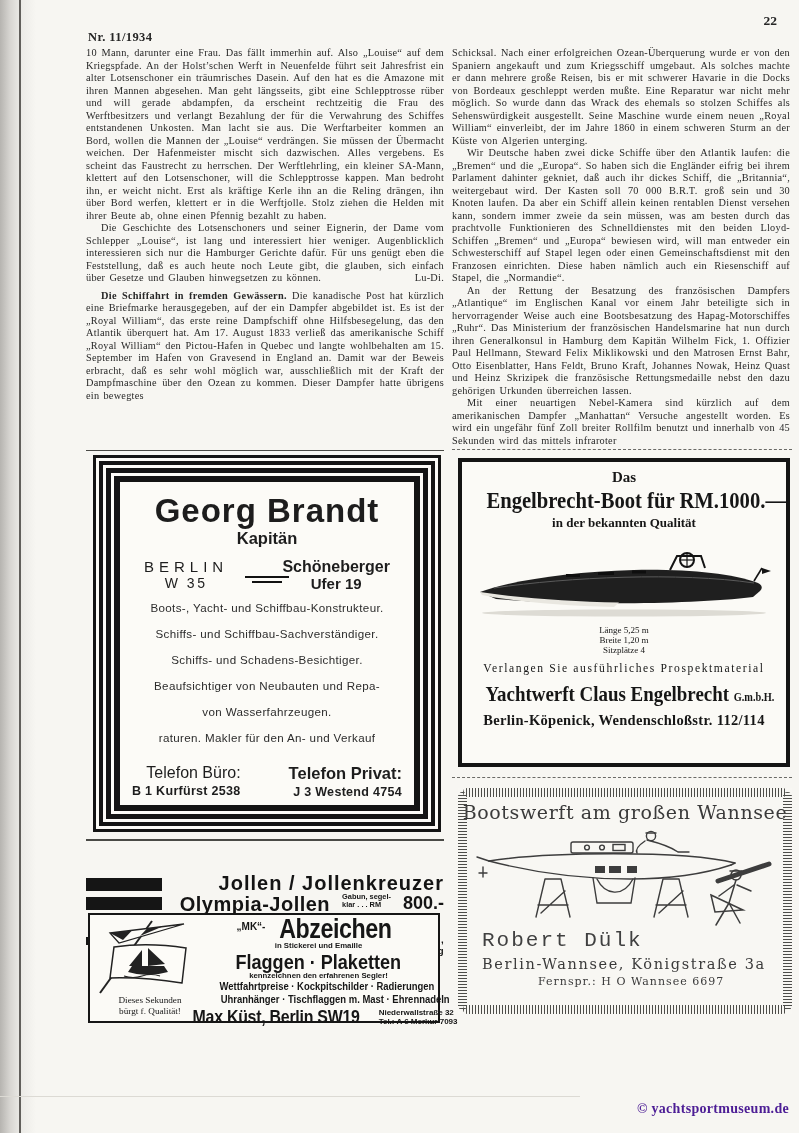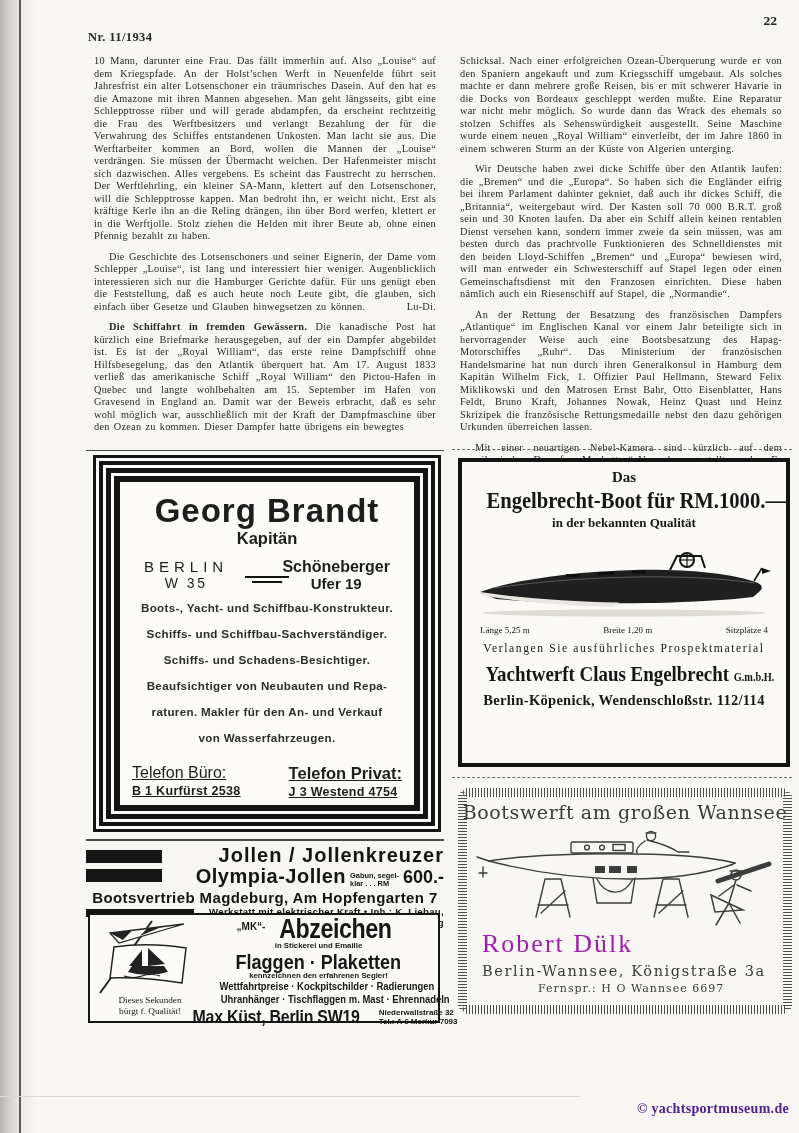--- a/index.html
+++ b/index.html
@@ -13,21 +13,21 @@
 
   
   .issue{position:absolute;left:88px;top:30px;font-size:12.5px;font-weight:bold;letter-spacing:.4px;}
   .pageno{position:absolute;right:22px;top:13px;font-size:13.5px;font-weight:bold;}
 
   
   .col{position:absolute;top:47px;text-align:justify;font-size:10.3px;line-height:12.5px;
        letter-spacing:.25px;word-spacing:1.3px;color:#282828;}
   .col-l{left:86px;width:358px;}
   .col-r{left:452px;width:338px;}
-  .col p{margin:8px;}
+  .col p{margin:0;}
   .col p.ind{text-indent:15px;}
   .col p.gap{margin-top:5px;}
   .sig{float:right;}
   b.lead{letter-spacing:.3px;}
 
   
   .rule{position:absolute;height:0;border-top:1px solid #4a4a46;}
   .rule.dash{border-top-style:dashed;border-top-color:#6a6a66;}
   .rule-l1{left:86px;top:450px;width:358px;}
   .rule-l2{left:86px;top:839px;width:358px;border-top-width:2px;}
@@ -44,36 +44,36 @@
   .b-name{font-size:33px;font-weight:bold;letter-spacing:1px;line-height:34px;}
   .b-title{font-size:16.5px;font-weight:bold;margin-top:1px;}
   .b-loc{display:flex;justify-content:space-between;padding:0 18px;margin-top:10px;line-height:17px;}
   .b-city{font-size:15px;letter-spacing:5px;}
   .b-city2{font-size:14px;letter-spacing:2.5px;}
   .b-street{font-size:16px;font-weight:bold;}
   .b-street2{font-size:15px;font-weight:bold;}
   .b-dash{width:44px;margin:-16px auto 0;border-top:2px solid #111;}
   .b-dash2{width:30px;margin:3px auto 0;border-top:2px solid #111;}
   .b-lines{margin-top:12px;}
-  .b-line{font-size:11.6px;font-weight:bold;letter-spacing:.35px;line-height:26px;color:#2c2c2c;}
-  .b-phones{display:flex;justify-content:space-between;padding:0 6px;margin-top:auto;text-align:left;text-decoration:underline;}
+  .b-line{font-size:11.6px;font-weight:normal;letter-spacing:.35px;line-height:26px;color:#2c2c2c;}
+  .b-phones{display:flex;justify-content:space-between;padding:0 6px;margin-top:auto;text-align:right;}
   .b-ph-label{font-size:16px;}
   .b-ph-label.bold{font-weight:bold;font-size:16.5px;}
   .b-ph-num{font-size:12.5px;font-weight:bold;margin-top:2px;letter-spacing:.3px;}
 
   
   .jollen{position:absolute;left:86px;top:845px;width:358px;font-family:"Liberation Sans",sans-serif;color:#141414;}
-  .j-row{display:flex;align-items:flex-start;}
+  .j-row{display:flex;align-items:flex-start;margin-top:28px;}
   .j-bar{background:#151515;flex:none;}
   .j-bar1{width:76px;height:13px;margin-top:5px;}
   .j-bar2{width:76px;height:13px;margin-top:4px;}
   .j-bar3{width:108px;height:8px;margin-top:3px;}
   .j-big{flex:1;text-align:right;font-size:20px;font-weight:bold;letter-spacing:1px;line-height:21px;white-space:nowrap;}
   .j-r2{margin-top:-1px;}
-  .j-grp{flex:1;display:flex;justify-content:flex-end;align-items:flex-end;gap:4px;white-space:nowrap;}
+  .j-grp{flex:1;display:flex;justify-content:flex-end;align-items:flex-start;gap:12px;white-space:nowrap;}
   .j-grp .j-name{font-size:20px;font-weight:bold;letter-spacing:.5px;}
   .j-small{font-size:7.4px;font-weight:bold;line-height:8px;text-align:left;}
   .j-price{font-size:18px;font-weight:bold;}
   .j-r3{font-size:15px;font-weight:bold;letter-spacing:.4px;text-align:center;margin-top:1px;white-space:nowrap;}
   .j-r4{margin-top:0;}
   .j-work{flex:1;text-align:right;font-size:9.6px;font-weight:bold;letter-spacing:.3px;}
 
   
   .abz{position:absolute;left:88px;top:913px;width:352px;height:110px;box-sizing:border-box;
        border:2px solid #161616;background:#fbfaf6;font-family:"Liberation Sans",sans-serif;color:#161616;}
@@ -91,41 +91,41 @@
   .abz-owner{font-size:18.5px;font-weight:bold;white-space:nowrap;letter-spacing:-.3px;}
   .abz-addr{font-size:8px;font-weight:bold;text-align:left;line-height:9px;white-space:nowrap;}
 
   
   .eng{position:absolute;left:458px;top:458px;width:332px;height:309px;box-sizing:border-box;
        border:4px solid #141414;background:#fbfaf6;text-align:center;color:#161616;}
   .e-das{font-size:15px;font-weight:bold;margin-top:7px;}
   .e-head{font-size:24px;font-weight:bold;line-height:26px;margin-top:1px;}
   .e-sub{font-size:13px;font-weight:bold;margin-top:2px;}
   .e-boat{margin-top:4px;}
-  .e-specs{display:flex;justify-content:space-between;padding:0 18px;font-size:9px;margin-top:2px;}
+  .e-specs{display:flex;justify-content:space-between;padding:0 18px;font-size:9px;margin-top:2px;flex-direction:column;}
   .e-cta{font-size:11.6px;letter-spacing:1.6px;margin-top:7px;white-space:nowrap;}
   .e-co{font-size:22px;font-weight:bold;margin-top:7px;line-height:23px;}
   .e-co .suffix{font-size:12px;}
   .e-addr{font-size:14.5px;font-weight:bold;margin-top:3px;letter-spacing:.3px;}
 
   
   .wan{position:absolute;left:458px;top:788px;width:334px;height:226px;background:#f8f7f3;color:#333;}
   .wn-edge{position:absolute;}
   .wn-t{left:5px;right:5px;top:0;height:9px;border-radius:5px;
         background:repeating-linear-gradient(90deg,#4d4d49 0 1.2px,rgba(0,0,0,0) 1.2px 3px);}
   .wn-b{left:5px;right:5px;bottom:0;height:9px;border-radius:5px;
         background:repeating-linear-gradient(90deg,#4d4d49 0 1.2px,rgba(0,0,0,0) 1.2px 3px);}
   .wn-l{top:4px;bottom:4px;left:0;width:9px;border-radius:5px;
         background:repeating-linear-gradient(180deg,#4d4d49 0 1.2px,rgba(0,0,0,0) 1.2px 3px);}
   .wn-r{top:4px;bottom:4px;right:0;width:9px;border-radius:5px;
         background:repeating-linear-gradient(180deg,#4d4d49 0 1.2px,rgba(0,0,0,0) 1.2px 3px);}
   .w-head{text-align:center;font-family:"DejaVu Serif",serif;font-size:19px;letter-spacing:.6px;
           margin-top:13px;color:#3a3a3a;}
   .w-art{text-align:center;margin-top:0;}
-  .w-owner{font-family:Liberation Serif, serif;font-size:26px;letter-spacing:2px;padding-left:24px;margin-top:-4px;color:#a21caf;}
+  .w-owner{font-family:Liberation Mono, monospace;font-size:21px;letter-spacing:2px;padding-left:24px;margin-top:-4px;color:#404040;}
   .w-addr{font-family:"DejaVu Serif",serif;font-size:14.5px;letter-spacing:1.6px;padding-left:24px;margin-top:4px;color:#3a3a3a;}
   .w-phone{font-family:"DejaVu Serif",serif;font-size:11px;letter-spacing:1px;
            padding-left:80px;margin-top:3px;color:#3a3a3a;}
 
   .watermark{position:absolute;right:10px;top:1101px;font-family:Liberation Serif, serif;
              font-size:14px;font-weight:bold;color:#4c1d95;letter-spacing:.3px;}
 </style>
 </head>
 <body>
 
@@ -168,22 +168,22 @@
         <div class="b-street2">Ufer 19</div>
       </div>
     </div>
     <div class="b-dash"></div>
     <div class="b-dash2"></div>
     <div class="b-lines">
       <div class="b-line">Boots-, Yacht- und Schiffbau-Konstrukteur.</div>
       <div class="b-line">Schiffs- und Schiffbau-Sachverständiger.</div>
       <div class="b-line">Schiffs- und Schadens-Besichtiger.</div>
       <div class="b-line">Beaufsichtiger von Neubauten und Repa-</div>
+      <div class="b-line">von Wasserfahrzeugen.</div>
       <div class="b-line">raturen.  Makler für den An- und Verkauf</div>
-      <div class="b-line">von Wasserfahrzeugen.</div>
     </div>
     <div class="b-phones">
       <div>
         <div class="b-ph-label">Telefon Büro:</div>
         <div class="b-ph-num">B 1 Kurfürst 2538</div>
       </div>
       <div>
         <div class="b-ph-label bold">Telefon Privat:</div>
         <div class="b-ph-num">J 3 Westend 4754</div>
       </div>
@@ -196,21 +196,21 @@
       <div class="j-big">Jollen / Jollenkreuzer</div>
     </div>
     <div class="j-row j-r2">
       <div class="j-bar j-bar2"></div>
       <div class="j-grp">
         <span class="j-name">Olympia-Jollen</span>
         <span class="j-small">
           <span>Gabun, segel-</span><br>
           <span>klar . . . RM</span>
         </span>
-        <span class="j-price">600.-</span>
+        <span class="j-price">800.-</span>
       </div>
     </div>
     <div class="j-r3">Bootsvertrieb Magdeburg, Am Hopfengarten 7</div>
     <div class="j-row j-r4">
       <div class="j-bar j-bar3"></div>
       <div class="j-work">Werkstatt mit elektrischer Kraft  •  Inh.: K. Liebau, Ing</div>
     </div>
   </div>
 
   <div class="abz">

